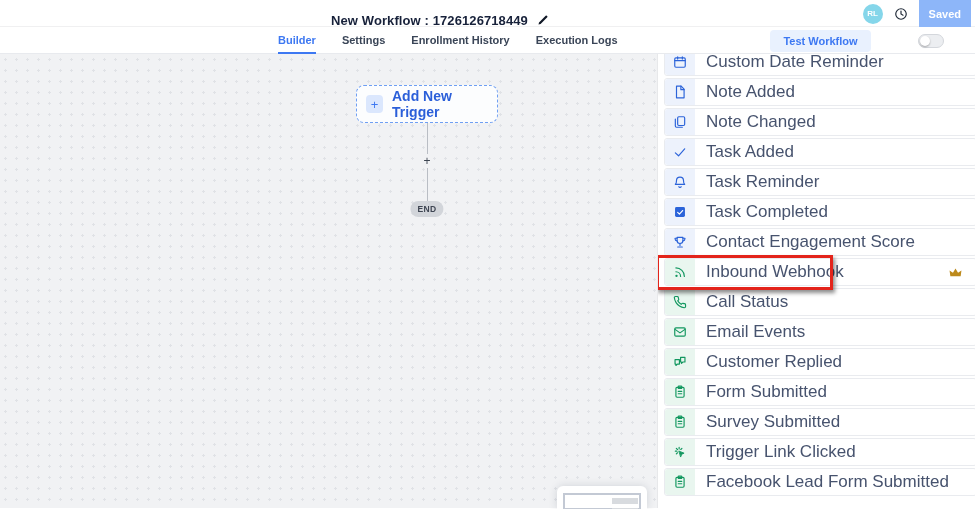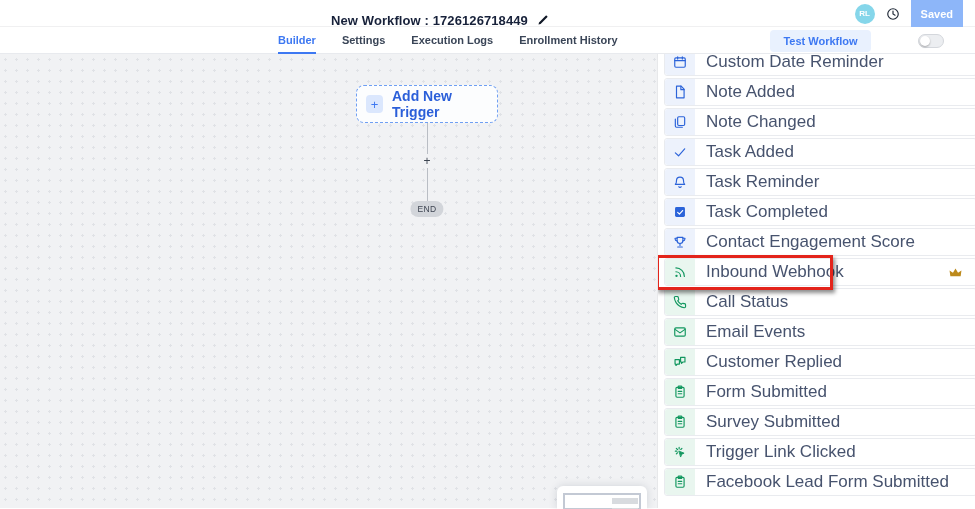--- a/index.html
+++ b/index.html
@@ -4,21 +4,21 @@
 <style>
   * { box-sizing: border-box; margin: 0; padding: 0; }
   html,body { width: 975px; height: 509px; overflow: hidden; }
   body { font-family: "Liberation Sans", sans-serif; background: #fff; position: relative; }
 
   
   .header { height: 27px; background: #fff; border-bottom: 1px solid #f0f0f1; position: relative; }
   .title-wrap { position: absolute; left: 331px; top: 0; height: 40px; display: flex; align-items: center; gap: 9px; }
   .wf-title { font-size: 13px; font-weight: 700; color: #17213a; letter-spacing: .1px; }
   .pencil { color: #111827; display: flex; }
-  .header-right { position: absolute; right: 12px; top: 0; height: 27px; display: flex; align-items: center; gap: 11px; }
+  .header-right { position: absolute; right: 4px; top: 0; height: 27px; display: flex; align-items: center; gap: 11px; }
   .avatar { width: 20px; height: 20px; border-radius: 50%; background: #85d6ea; color: #fff; font-size: 8px; font-weight: 700; display: flex; align-items: center; justify-content: center; }
   .clock-btn { display: flex; color: #1f2937; cursor: pointer; }
   .saved-btn { background: #8db6f9; color: #fff; font-size: 11px; font-weight: 600; border: none; border-radius: 4px; padding: 21px 10px; cursor: pointer; }
 
   
   .tabbar { height: 27px; background: #fff; border-bottom: 1px solid #e8eaee; position: relative; }
   .tabs { position: absolute; left: 278px; top: 0; height: 27px; display: flex; gap: 26px; }
   .tab { height: 27px; display: flex; align-items: center; font-size: 11px; font-weight: 600; color: #3a4557; cursor: pointer; border-bottom: 2px solid transparent; }
   .tab.active { color: #3d78f2; border-bottom-color: #3d78f2; }
   .tab-actions { position: absolute; right: -20px; top: 0; height: 27px; display: flex; align-items: center; gap: 11px; }
@@ -38,21 +38,21 @@
     background: #fcfdfe; border: 1px dashed #6f9ff3; border-radius: 8px;
     display: flex; align-items: center; gap: 9px; padding-left: 9px; cursor: pointer; }
   .plus-chip { width: 18px; height: 18px; background: #dbe7fd; border-radius: 4px; color: #3d78f2;
     display: flex; align-items: center; justify-content: center; font-size: 13px; font-weight: 400; }
   .add-label { color: #2b5fd9; font-size: 14px; font-weight: 700; }
 
   .connector { position: absolute; left: 427px; top: 69px; width: 1px; height: 78px; background: #b9bdc4; }
   .plus-mid { position: absolute; left: 427px; top: 107px; transform: translate(-50%,-50%);
     color: #3c4450; font-size: 12px; line-height: 1; background: #f1f2f4; padding: 1px 2px; cursor: pointer; }
   .end-pill { position: absolute; left: 427px; top: 147px; transform: translateX(-50%);
-    background: #d2d5da; color: #3e4552; font-size: 8.5px; font-weight: 400; letter-spacing: .4px;
+    background: #d2d5da; color: #3e4552; font-size: 8.5px; font-weight: 700; letter-spacing: .4px;
     padding: 3px 7px; border-radius: 8px; }
 
   .mini-modal { position: absolute; left: 557px; top: 432px; width: 90px; height: 23px;
     background: #fff; border-radius: 6px 6px 0 0; box-shadow: 0 0 8px rgba(30,40,60,.15); }
   .mini-inner { position: absolute; left: 6px; top: 7px; width: 78px; height: 17px;
     border: 2px solid #c3c9d4; background: #fff; }
   .mini-bar { position: absolute; right: 9px; width: 26px; height: 6px; background: #d8dbdf; }
   .mini-bar.b1 { top: 12px; } .mini-bar.b2 { top: 22px; }
 
   
@@ -91,22 +91,22 @@
         </svg>
     </span>
     <button class="saved-btn">Saved</button>
   </div>
 </div>
 
 <div class="tabbar">
   <div class="tabs">
       <div class="tab active">Builder</div>
       <div class="tab">Settings</div>
+      <div class="tab">Enrollment History</div>
       <div class="tab">Execution Logs</div>
-      <div class="tab">Enrollment History</div>
     </div>
   <div class="tab-actions">
     <button class="test-wf-btn">Test Workflow</button>
     <span class="draft-label">Draft</span>
     <span class="toggle">
         <span class="knob"></span>
       </span>
     <span class="publish-label">Publish</span>
   </div>
 </div>

